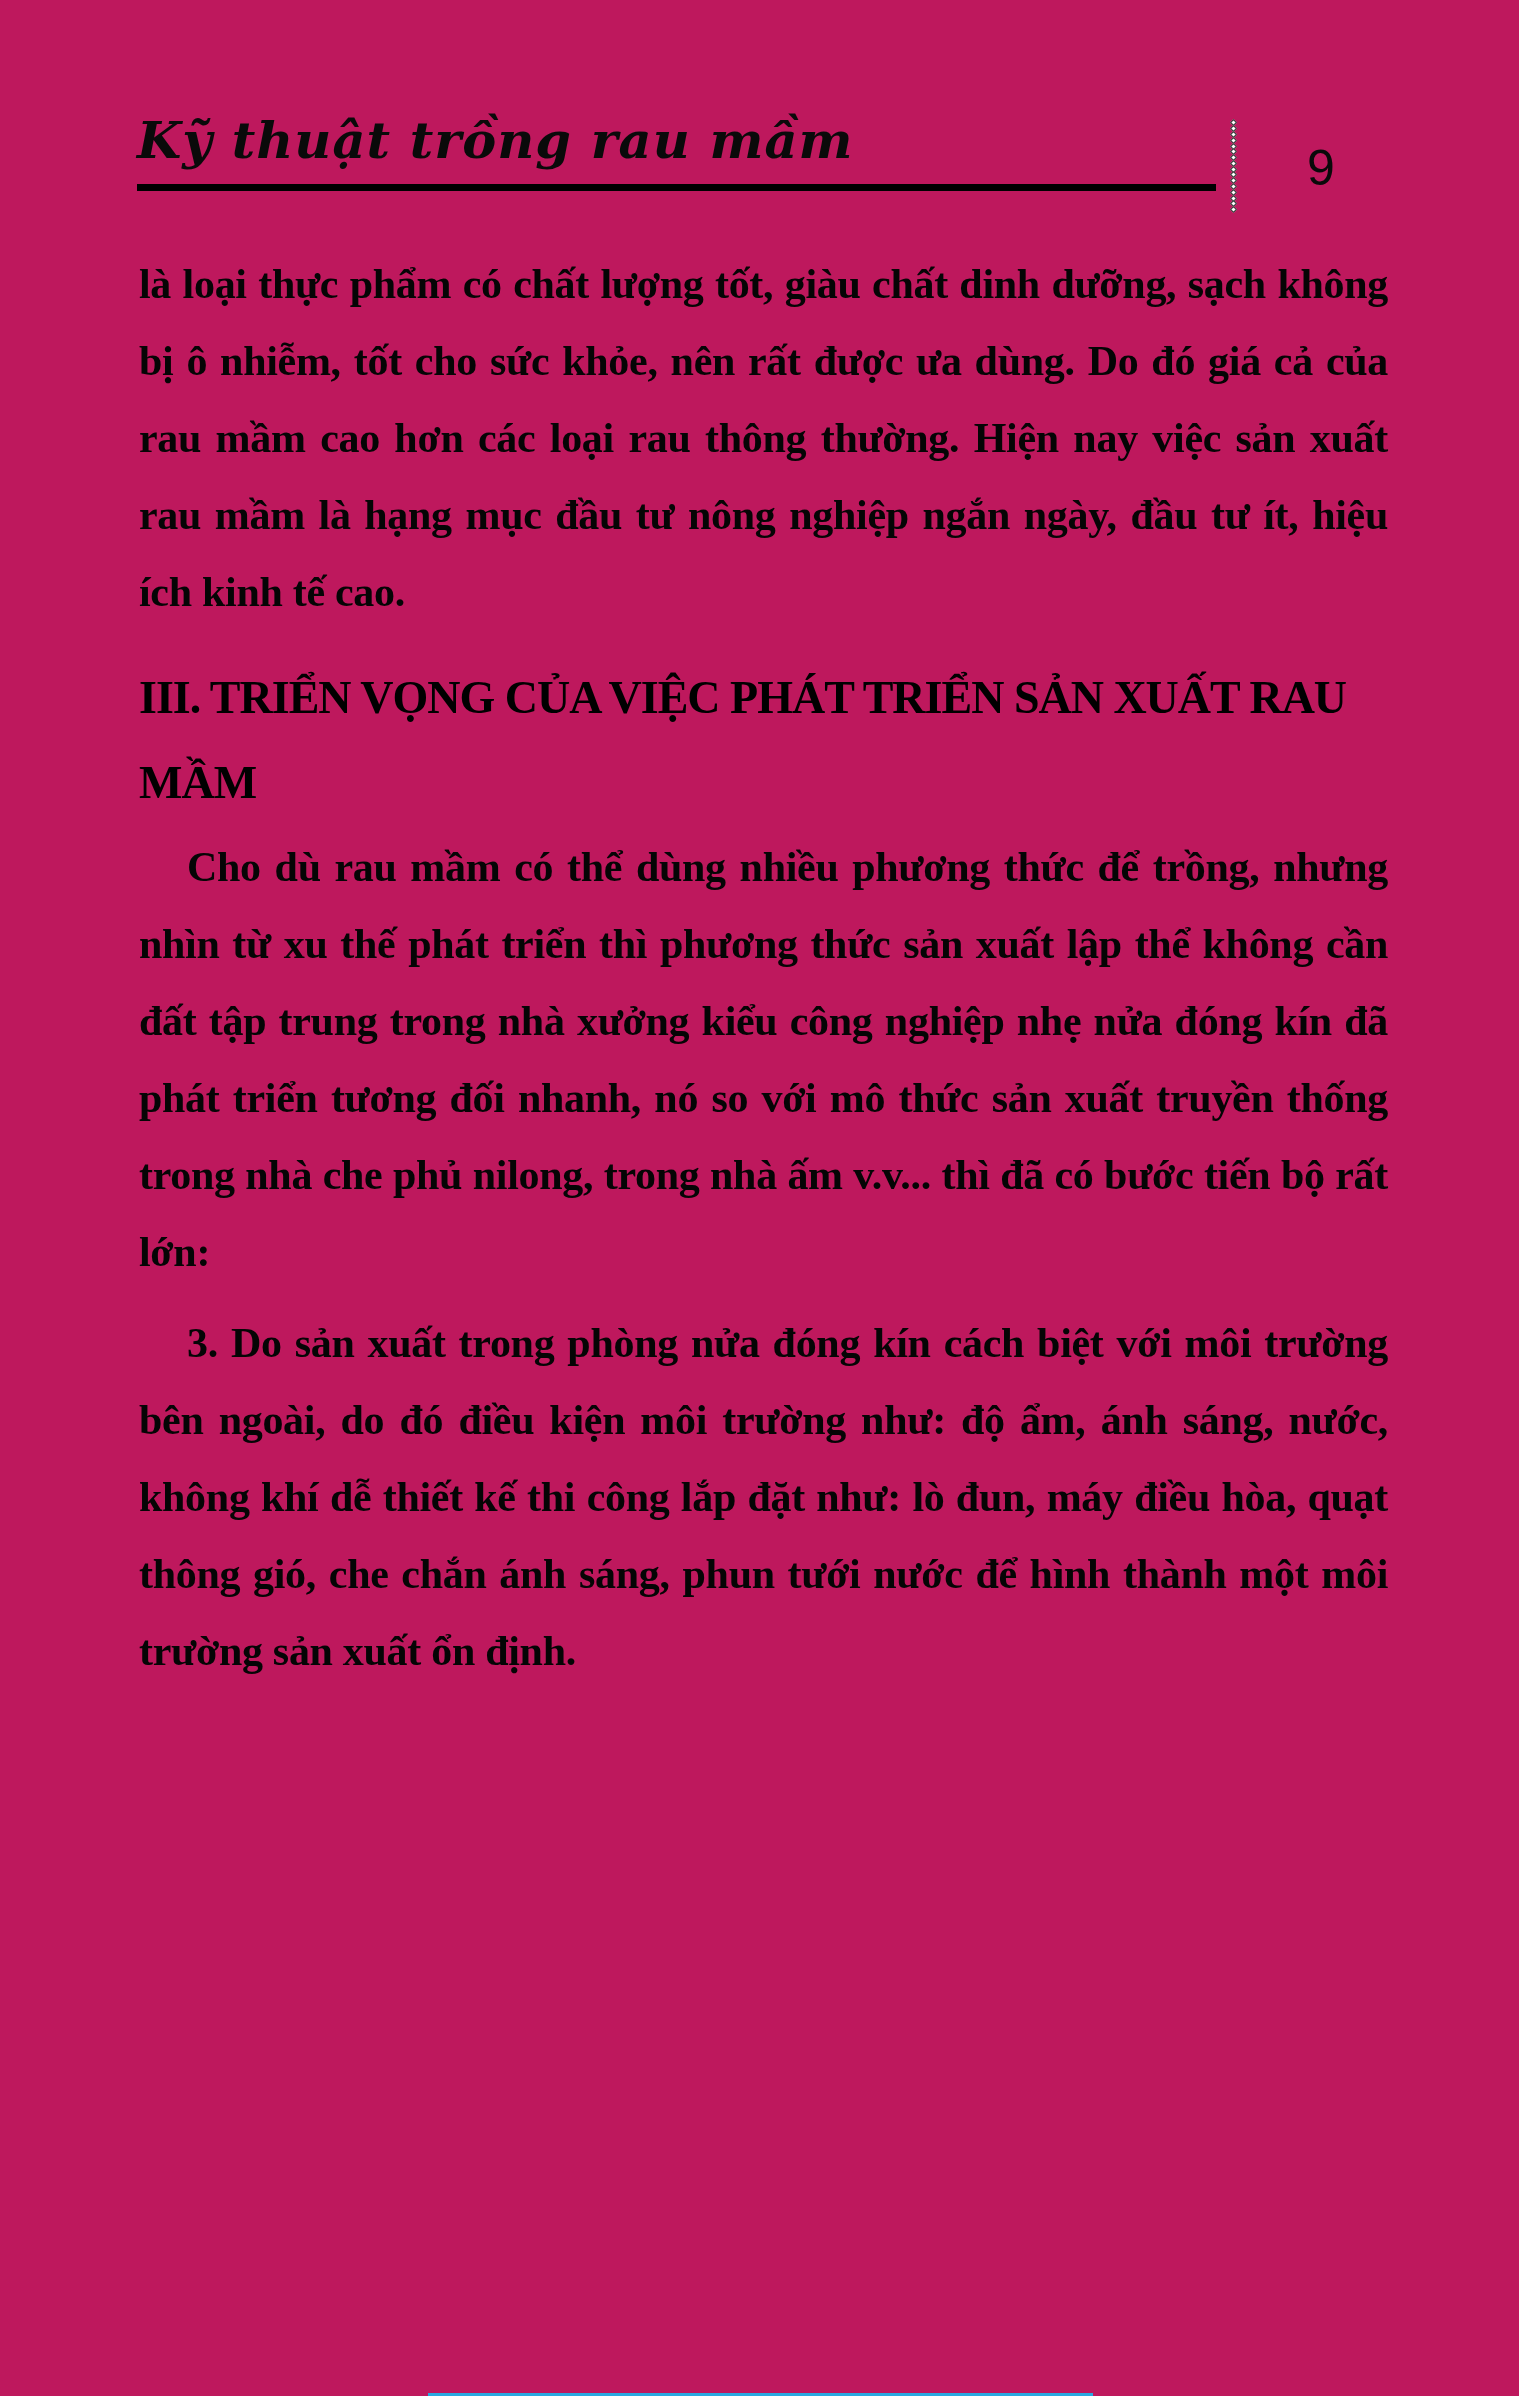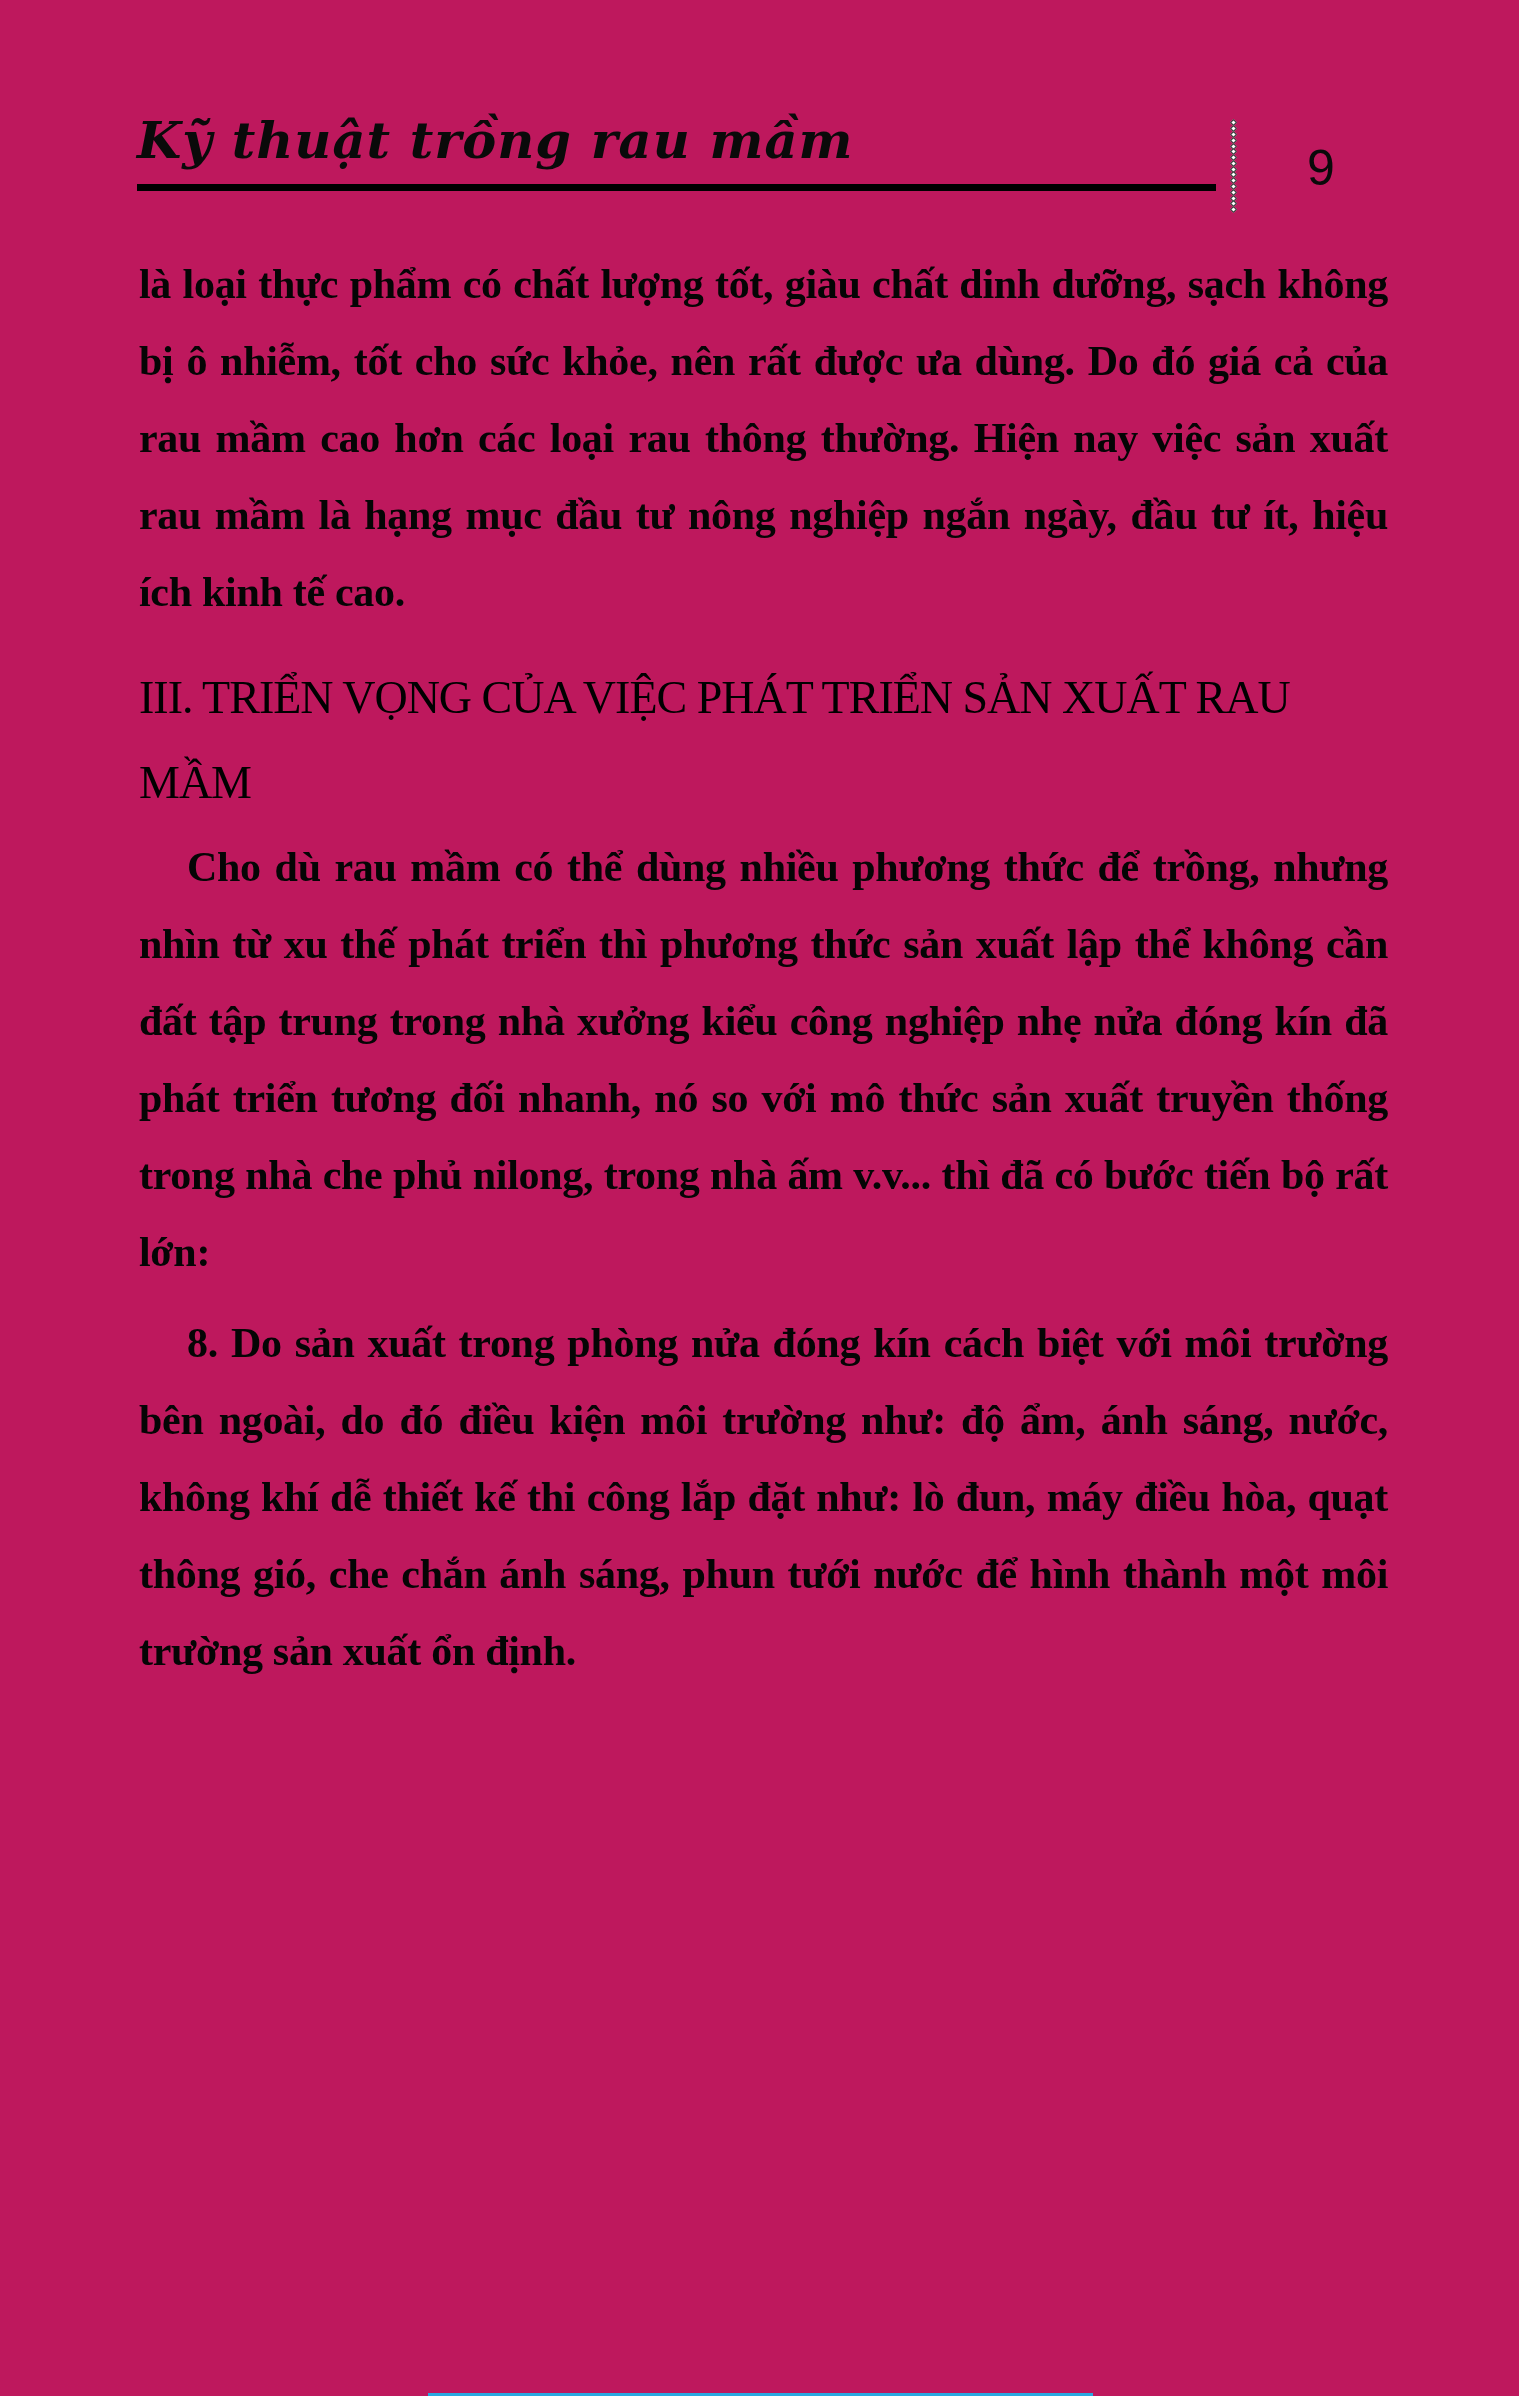--- a/index.html
+++ b/index.html
@@ -52,21 +52,21 @@
     position:absolute; left:139px; top:246px;
     width:1249px;
     font-size:42px; line-height:77px;
     letter-spacing:-0.3px;
     text-align:justify;
     color:#050505;
   }
   .body-text p { margin:0 0 14px 0;font-weight:bold; }
   .body-text p.indent { text-indent:48px; }
   .section-heading {
-    font-weight:normal;
+    font-weight:bold;
     font-size:46px; line-height:85px;
     letter-spacing:-1px;
     text-align:left;
     margin:24px 0 4px 0;
     color:#000000;
   }
 
   
   .bottom-bar {
     position:absolute; left:428px; bottom:0;
@@ -106,21 +106,21 @@
 
   <div class="body-text">
 
     <p>là loại thực phẩm có chất lượng tốt, giàu chất dinh dưỡng, sạch không bị ô nhiễm, tốt cho sức khỏe, nên rất được ưa dùng. Do đó giá cả của rau mầm cao hơn các loại rau thông thường. Hiện nay việc sản xuất rau mầm là hạng mục đầu tư nông nghiệp ngắn ngày, đầu tư ít, hiệu ích kinh tế cao.</p>
 
     <h2 class="section-heading">III. TRIỂN VỌNG CỦA VIỆC PHÁT TRIỂN SẢN XUẤT RAU MẦM</h2>
 
     <p class="indent">Cho dù rau mầm có thể dùng nhiều phương thức để trồng, nhưng nhìn từ xu thế phát triển thì phương thức sản xuất lập thể không cần đất tập trung trong nhà xưởng kiểu công nghiệp nhẹ nửa đóng kín đã phát triển tương đối nhanh, nó so với mô thức sản xuất truyền thống trong nhà che phủ nilong, trong nhà ấm v.v... thì đã có bước tiến bộ rất lớn:</p>
 
 
-    <p class="indent">8. Do sản xuất trong phòng nửa đóng kín cách biệt với môi trường bên ngoài, do đó điều kiện môi trường như: độ ẩm, ánh sáng, nước, không khí dễ thiết kế thi công lắp đặt như: lò đun, máy điều hòa, quạt thông gió, che chắn ánh sáng, phun tưới nước để hình thành một môi trường sản xuất ổn định.</p>
+    <p class="indent">3. Do sản xuất trong phòng nửa đóng kín cách biệt với môi trường bên ngoài, do đó điều kiện môi trường như: độ ẩm, ánh sáng, nước, không khí dễ thiết kế thi công lắp đặt như: lò đun, máy điều hòa, quạt thông gió, che chắn ánh sáng, phun tưới nước để hình thành một môi trường sản xuất ổn định.</p>
 
 
   </div>
 
   <div class="bottom-bar"></div>
 
 </div>
 
 
 </body></html>

